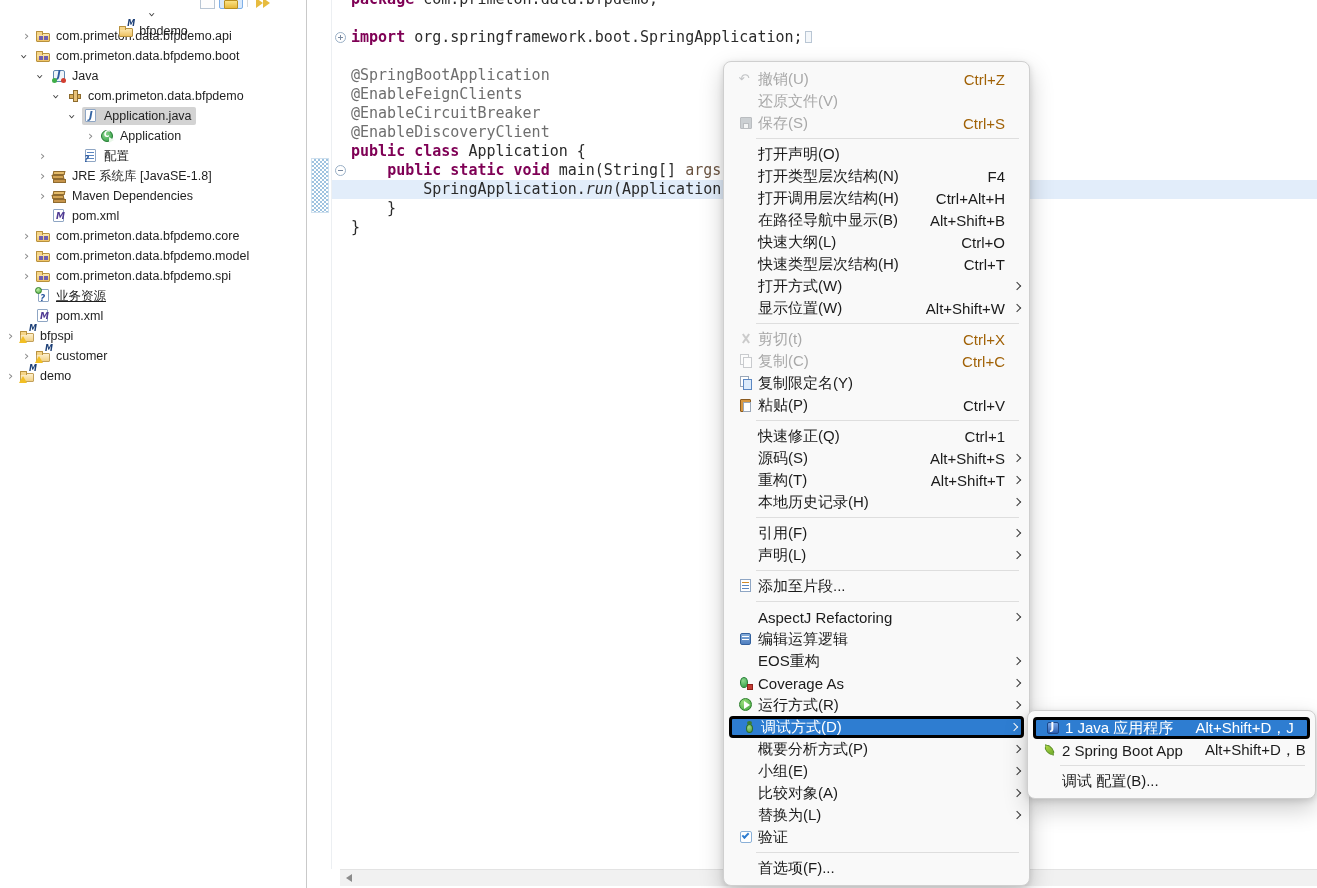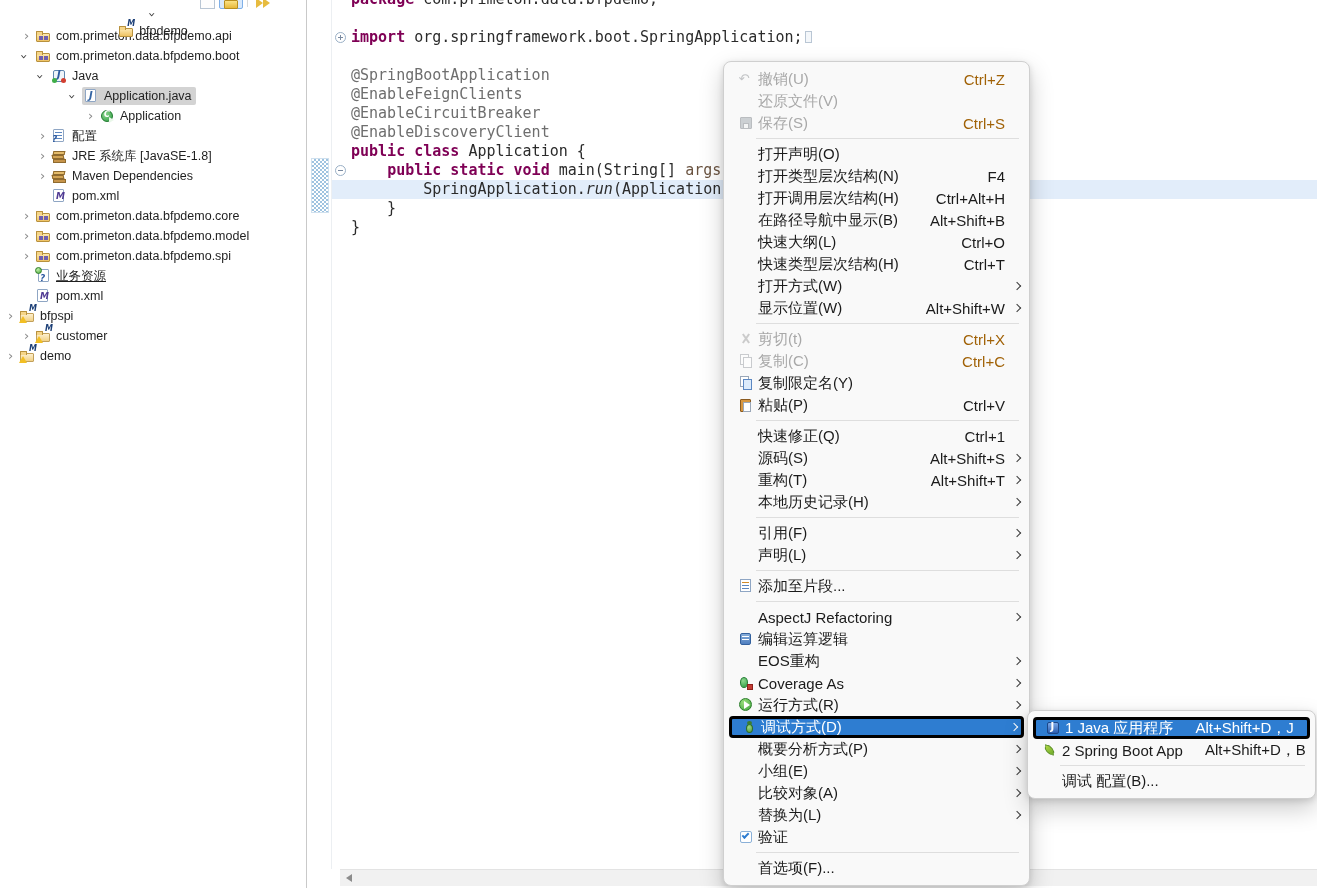--- a/index.html
+++ b/index.html
@@ -169,35 +169,42 @@
             <span class="tl">com.primeton.data.bfpdemo.boot</span>
           </span>
         </div>
         <div class="tree-row" style="padding-left: 35px;">
           <span class="chev expanded"></span>
           <span class="lw">
             <span class="ic ic-java-nature"><i class="ov"></i></span>
             <span class="tl">Java</span>
           </span>
         </div>
+        <div class="tree-row" style="padding-left: 51px;">
+          <span class="chev expanded"></span>
+          <span class="lw">
+            <span class="ic ic-package"><i class="ov"></i></span>
+            <span class="tl">com.primeton.data.bfpdemo</span>
+          </span>
+        </div>
         <div class="tree-row selected" style="padding-left: 67px;">
           <span class="chev expanded"></span>
           <span class="lw">
             <span class="ic ic-java-file"><i class="ov"></i></span>
             <span class="tl">Application.java</span>
           </span>
         </div>
         <div class="tree-row" style="padding-left: 83px;">
           <span class="chev collapsed"></span>
           <span class="lw">
             <span class="ic ic-class-runnable"><i class="ov"></i></span>
             <span class="tl">Application</span>
           </span>
         </div>
-        <div class="tree-row" style="padding-left: 35px;">
+        <div class="tree-row" style="padding-left: 35px; gap: 32px;">
           <span class="chev collapsed"></span>
           <span class="lw">
             <span class="ic ic-config"><i class="ov"></i></span>
             <span class="tl">配置</span>
           </span>
         </div>
         <div class="tree-row" style="padding-left: 35px;">
           <span class="chev collapsed"></span>
           <span class="lw">
             <span class="ic ic-library"><i class="ov"></i></span>

